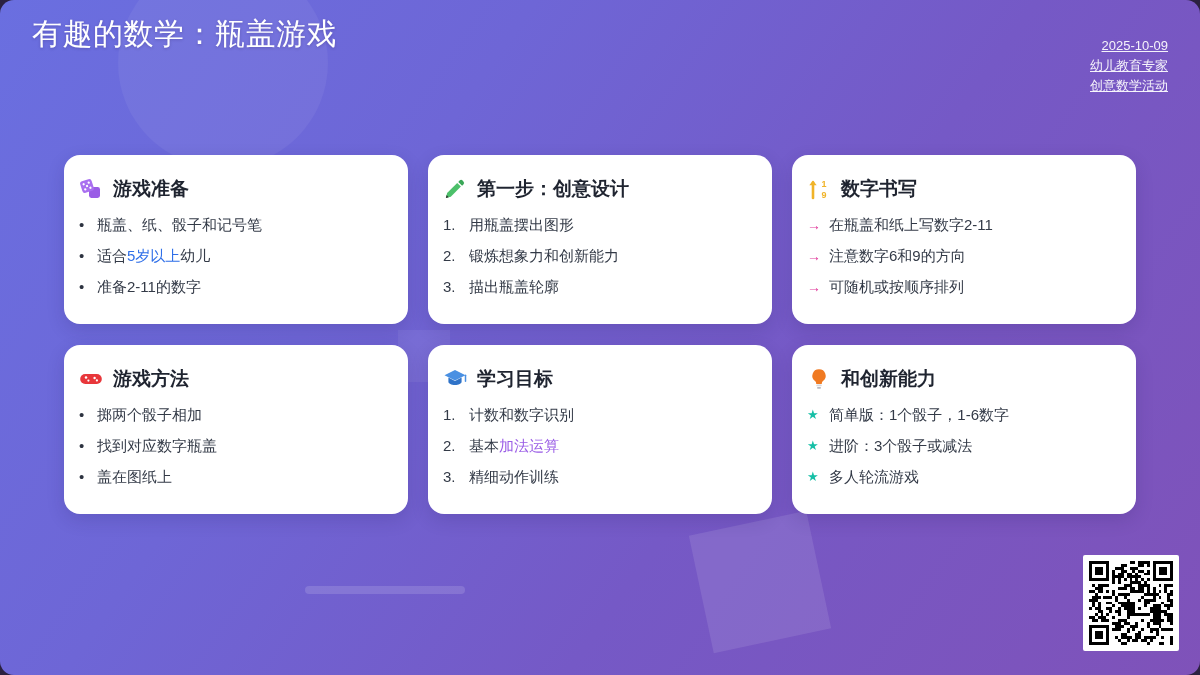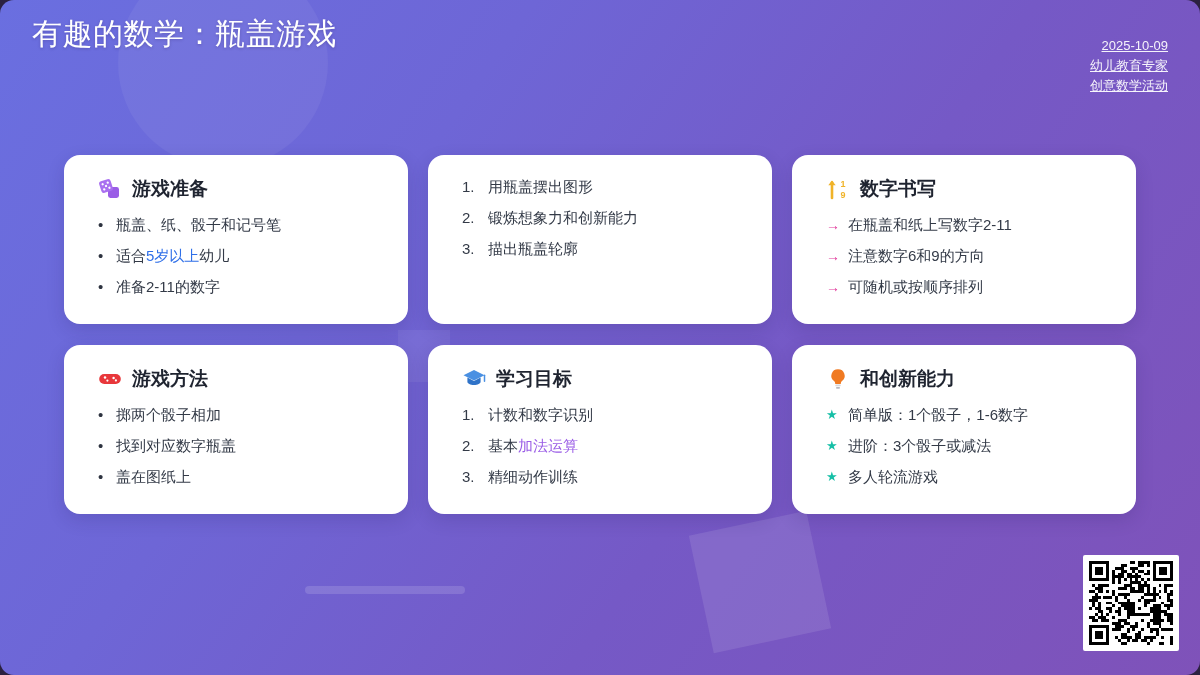--- a/index.html
+++ b/index.html
@@ -52,21 +52,21 @@
   
   .grid{
     position:absolute;left:64px;top:155px;
     width:1072px;
     display:grid;grid-template-columns:repeat(3,344px);
     grid-column-gap:20px;grid-row-gap:21px;
   }
   .card{
     background:#ffffff;border-radius:16px;
     box-shadow:0 6px 18px rgba(40,25,90,.16);
-    padding:22px 22px 18px 34px;box-sizing:border-box;
+    padding:22px 22px 18px 15px;box-sizing:border-box;
     height:169px;
   }
   .card-head{display:flex;align-items:center;gap:10px;margin-bottom:14px;}
   .card-icon{width:24px;height:24px;flex:0 0 24px;display:block;}
   .card-title{
     font-size:19px;color:#1f2430;font-weight:700;line-height:24px;
     white-space:nowrap;
   }
   .items{list-style:none;margin:0;padding:0;}
   .items li{
@@ -139,20 +139,28 @@
             <span class="mk dot">•</span>
             <span class="txt"><span>适合</span><span class="hl-blue">5岁以上</span><span>幼儿</span></span>
           </li>
           <li>
             <span class="mk dot">•</span>
             <span class="txt"><span>准备2-11的数字</span></span>
           </li>
         </ul>
       </div>
       <div class="card">
+        <div class="card-head">
+          <span class="card-icon"><svg viewBox="0 0 24 24">
+              <path d="M19.6 3.6a2.1 2.1 0 0 0-3 0l-1.3 1.3 3.8 3.8 1.3-1.3a2.1 2.1 0 0 0 0-3z" fill="#3aa757"></path>
+              <path d="M14.2 5.9 4.1 16l-1.2 4.9 4.9-1.2 10.1-10.1z" fill="#4cc06a"></path>
+              <path d="M3.6 18.1 2.9 20.9l2.8-.7z" fill="#2e2e2e"></path>
+            </svg></span>
+          <span class="card-title">第一步：创意设计</span>
+        </div>
         <ul class="items">
           <li>
             <span class="mk num">1.</span>
             <span class="txt"><span>用瓶盖摆出图形</span></span>
           </li>
           <li>
             <span class="mk num">2.</span>
             <span class="txt"><span>锻炼</span><span class="ul">想象力</span><span>和创新能力</span></span>
           </li>
           <li>

